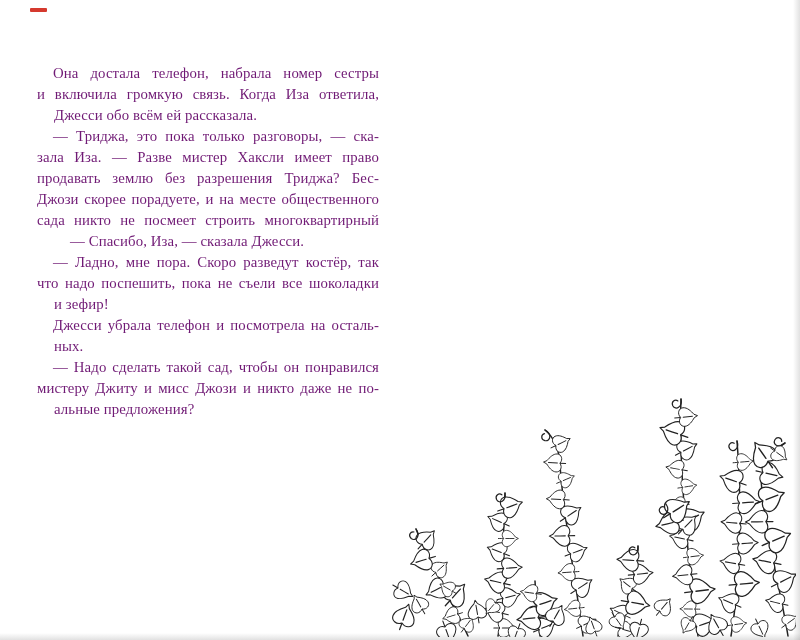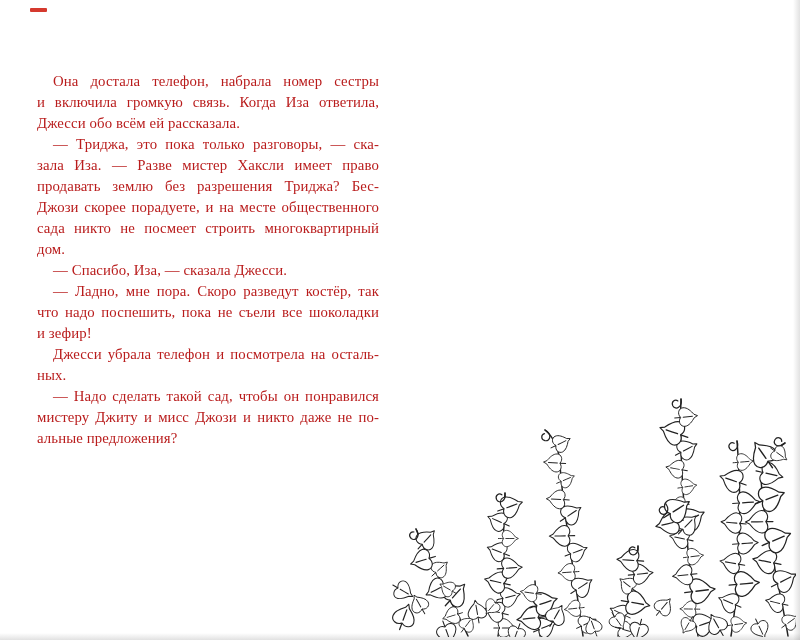--- a/index.html
+++ b/index.html
@@ -5,29 +5,29 @@
   html,body{margin:0;padding:0;background:#ffffff;}
   .page{
     position:relative;width:800px;height:640px;background:#ffffff;overflow:hidden;
     font-family:"Liberation Serif","DejaVu Serif",serif;
   }
   .red-dash{
     position:absolute;left:30px;top:8px;width:17px;height:4px;
     background:#d5392e;border-radius:1px;
   }
   .text-col{
-    position:absolute;left:37px;top:71px;width:342px;
-    color:#b91c1c;font-size:14.8px;line-height:21px;letter-spacing:0.1px;
+    position:absolute;left:37px;top:63px;width:342px;
+    color:#701a75;font-size:14.8px;line-height:21px;letter-spacing:0.1px;
   }
   .line{
     height:21px;overflow:hidden;
     text-align:justify;text-align-last:justify;
   }
   .line.indent{padding-left:16px;}
-  .line.end{text-align-last:left;}
+  .line.end{text-align-last:left;margin-left:17px;}
   .vines{position:absolute;left:390px;top:383px;width:406px;height:254px;}
   .vines .stem{stroke:#222;stroke-width:1.5;fill:none;stroke-linecap:round;}
   .vines .st{stroke:#222;stroke-width:1.2;fill:none;stroke-linecap:round;}
   .vines .lf{stroke:#222;stroke-width:1.1;fill:#ffffff;stroke-linejoin:round;}
   .edge-right{
     position:absolute;top:0;right:0;width:7px;height:100%;pointer-events:none;
     background:linear-gradient(to right,rgba(70,70,70,0),rgba(70,70,70,0.16));
   }
   .edge-bottom{
     position:absolute;left:0;bottom:0;width:100%;height:7px;pointer-events:none;
@@ -41,21 +41,20 @@
   <div class="red-dash"></div>
   <div class="text-col" id="text-col">
       <div class="line indent">Она достала телефон, набрала номер сестры</div>
       <div class="line">и включила громкую связь. Когда Иза ответила,</div>
       <div class="line end">Джесси обо всём ей рассказала.</div>
       <div class="line indent">— Триджа, это пока только разговоры, — ска-</div>
       <div class="line">зала Иза. — Разве мистер Хаксли имеет право</div>
       <div class="line">продавать землю без разрешения Триджа? Бес-</div>
       <div class="line">Джози скорее порадуете, и на месте общественного</div>
       <div class="line">сада никто не посмеет строить многоквартирный</div>
-      <div class="line end">дом.</div>
       <div class="line indent end">— Спасибо, Иза, — сказала Джесси.</div>
       <div class="line indent">— Ладно, мне пора. Скоро разведут костёр, так</div>
       <div class="line">что надо поспешить, пока не съели все шоколадки</div>
       <div class="line end">и зефир!</div>
       <div class="line indent">Джесси убрала телефон и посмотрела на осталь-</div>
       <div class="line end">ных.</div>
       <div class="line indent">— Надо сделать такой сад, чтобы он понравился</div>
       <div class="line">мистеру Джиту и мисс Джози и никто даже не по-</div>
       <div class="line end">альные предложения?</div>
     </div>

